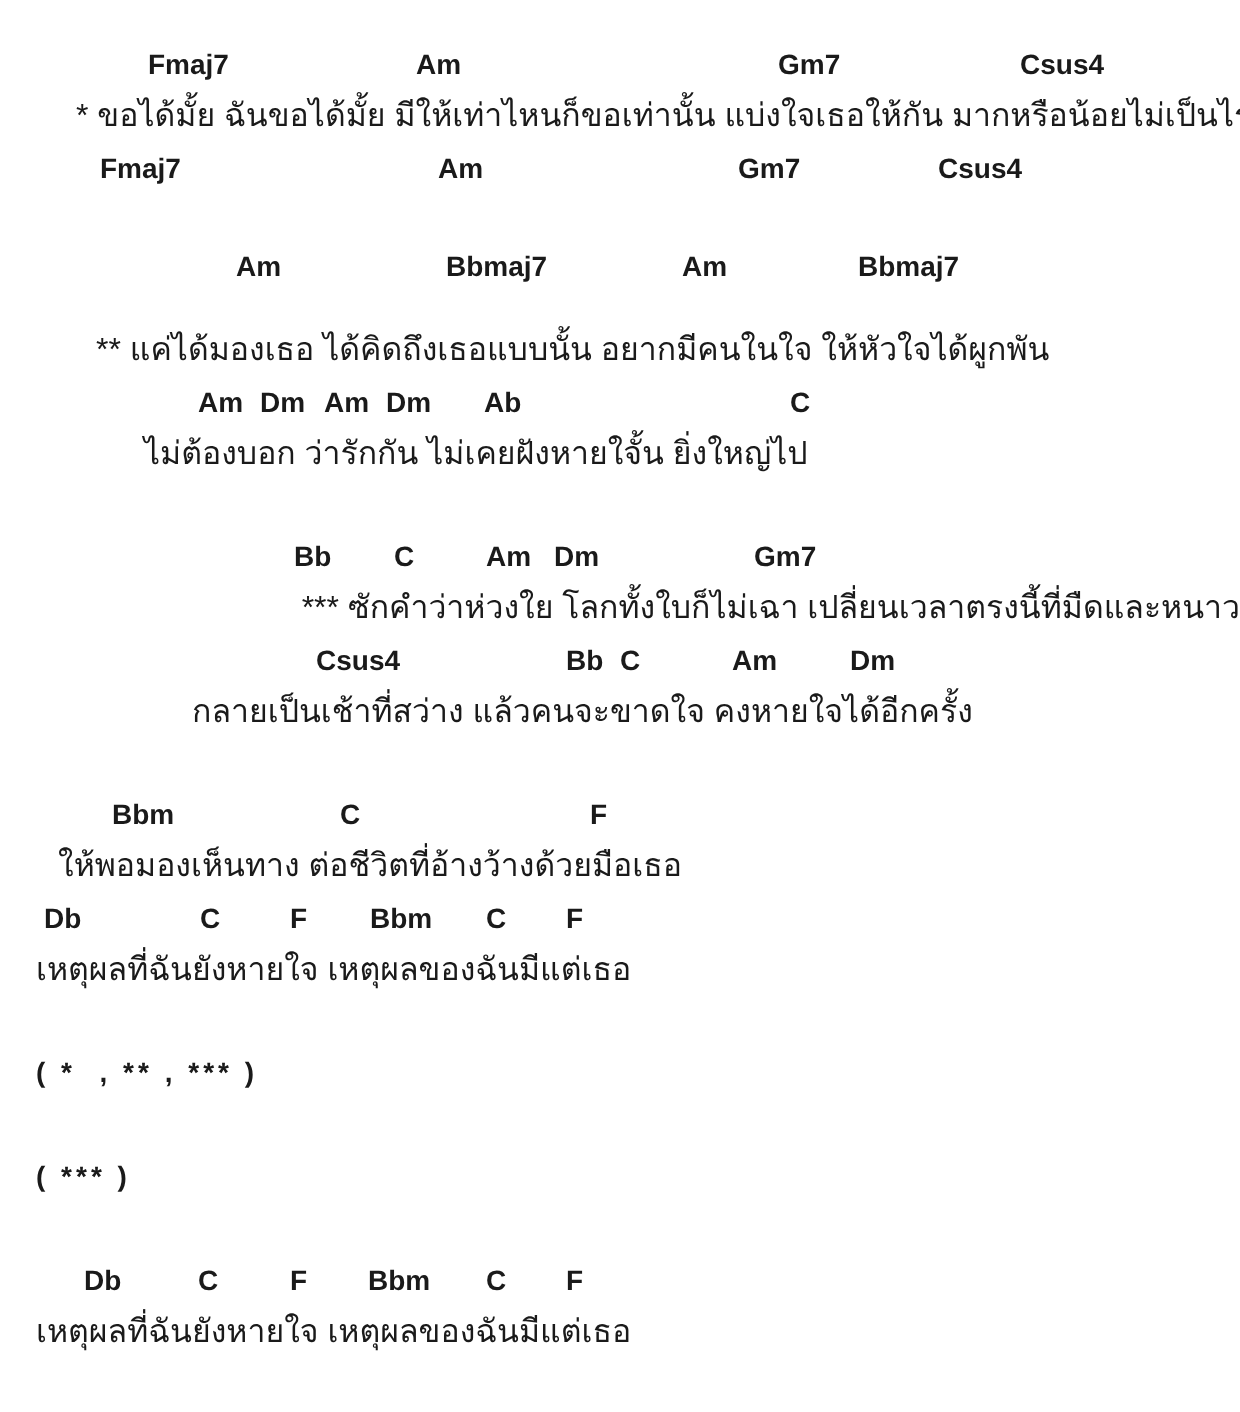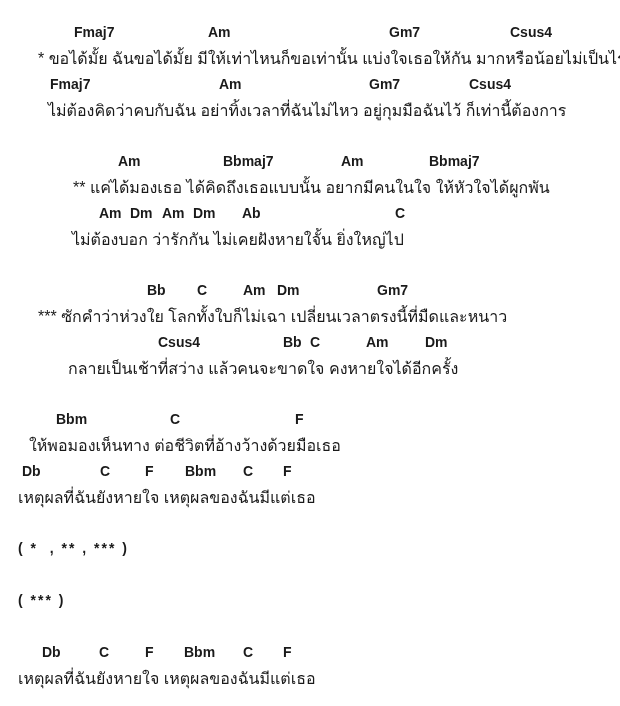--- a/index.html
+++ b/index.html
@@ -67,57 +67,56 @@
         <span class="chord" style="left: 389px;">Gm7</span>
         <span class="chord" style="left: 510px;">Csus4</span>
       </div>
       <div class="lyric-line" style="padding-left: 38px;">* ขอได้มั้ย ฉันขอได้มั้ย มีให้เท่าไหนก็ขอเท่านั้น แบ่งใจเธอให้กัน มากหรือน้อยไม่เป็นไร</div>
       <div class="chord-line">
         <span class="chord" style="left: 50px;">Fmaj7</span>
         <span class="chord" style="left: 219px;">Am</span>
         <span class="chord" style="left: 369px;">Gm7</span>
         <span class="chord" style="left: 469px;">Csus4</span>
       </div>
-      <div class="lyric-line" style="padding-left: 48px;">ไม่ต้องคิดว่าคบกับฉัน อย่าทิ้งเวลาที่ฉันไม่ไหว อยู่กุมมือฉันไว้ ก็เท่านี้ต้องการ</div>
     </div>
     <div class="section">
       <div class="chord-line">
         <span class="chord" style="left: 118px;">Am</span>
         <span class="chord" style="left: 223px;">Bbmaj7</span>
         <span class="chord" style="left: 341px;">Am</span>
         <span class="chord" style="left: 429px;">Bbmaj7</span>
       </div>
-      <div class="lyric-line" style="padding-left: 73px;">** แค่ได้มองเธอ ได้คิดถึงเธอแบบนั้น อยากมีคนในใจ ให้หัวใจได้ผูกพัน</div>
+      <div class="lyric-line" style="padding-left: 48px; margin-top: 16px;">** แค่ได้มองเธอ ได้คิดถึงเธอแบบนั้น อยากมีคนในใจ ให้หัวใจได้ผูกพัน</div>
       <div class="chord-line">
         <span class="chord" style="left: 99px;">Am</span>
         <span class="chord" style="left: 130px;">Dm</span>
         <span class="chord" style="left: 162px;">Am</span>
         <span class="chord" style="left: 193px;">Dm</span>
         <span class="chord" style="left: 242px;">Ab</span>
         <span class="chord" style="left: 395px;">C</span>
       </div>
       <div class="lyric-line" style="padding-left: 72px;">ไม่ต้องบอก ว่ารักกัน ไม่เคยฝังหายใจั้น ยิ่งใหญ่ไป</div>
     </div>
     <div class="section">
       <div class="chord-line">
         <span class="chord" style="left: 147px;">Bb</span>
         <span class="chord" style="left: 197px;">C</span>
         <span class="chord" style="left: 243px;">Am</span>
         <span class="chord" style="left: 277px;">Dm</span>
         <span class="chord" style="left: 377px;">Gm7</span>
       </div>
-      <div class="lyric-line" style="padding-left: 38px;">*** ซักคำว่าห่วงใย โลกทั้งใบก็ไม่เฉา เปลี่ยนเวลาตรงนี้ที่มืดและหนาว</div>
+      <div class="lyric-line" style="padding-left: 38px; text-align: right;">*** ซักคำว่าห่วงใย โลกทั้งใบก็ไม่เฉา เปลี่ยนเวลาตรงนี้ที่มืดและหนาว</div>
       <div class="chord-line">
         <span class="chord" style="left: 158px;">Csus4</span>
         <span class="chord" style="left: 283px;">Bb</span>
         <span class="chord" style="left: 310px;">C</span>
         <span class="chord" style="left: 366px;">Am</span>
         <span class="chord" style="left: 425px;">Dm</span>
       </div>
-      <div class="lyric-line" style="padding-left: 68px;">กลายเป็นเช้าที่สว่าง แล้วคนจะขาดใจ คงหายใจได้อีกครั้ง</div>
+      <div class="lyric-line" style="padding-left: 96px;">กลายเป็นเช้าที่สว่าง แล้วคนจะขาดใจ คงหายใจได้อีกครั้ง</div>
     </div>
     <div class="section">
       <div class="chord-line">
         <span class="chord" style="left: 56px;">Bbm</span>
         <span class="chord" style="left: 170px;">C</span>
         <span class="chord" style="left: 295px;">F</span>
       </div>
       <div class="lyric-line" style="padding-left: 29px;">ให้พอมองเห็นทาง ต่อชีวิตที่อ้างว้างด้วยมือเธอ</div>
       <div class="chord-line">
         <span class="chord" style="left: 22px;">Db</span>

